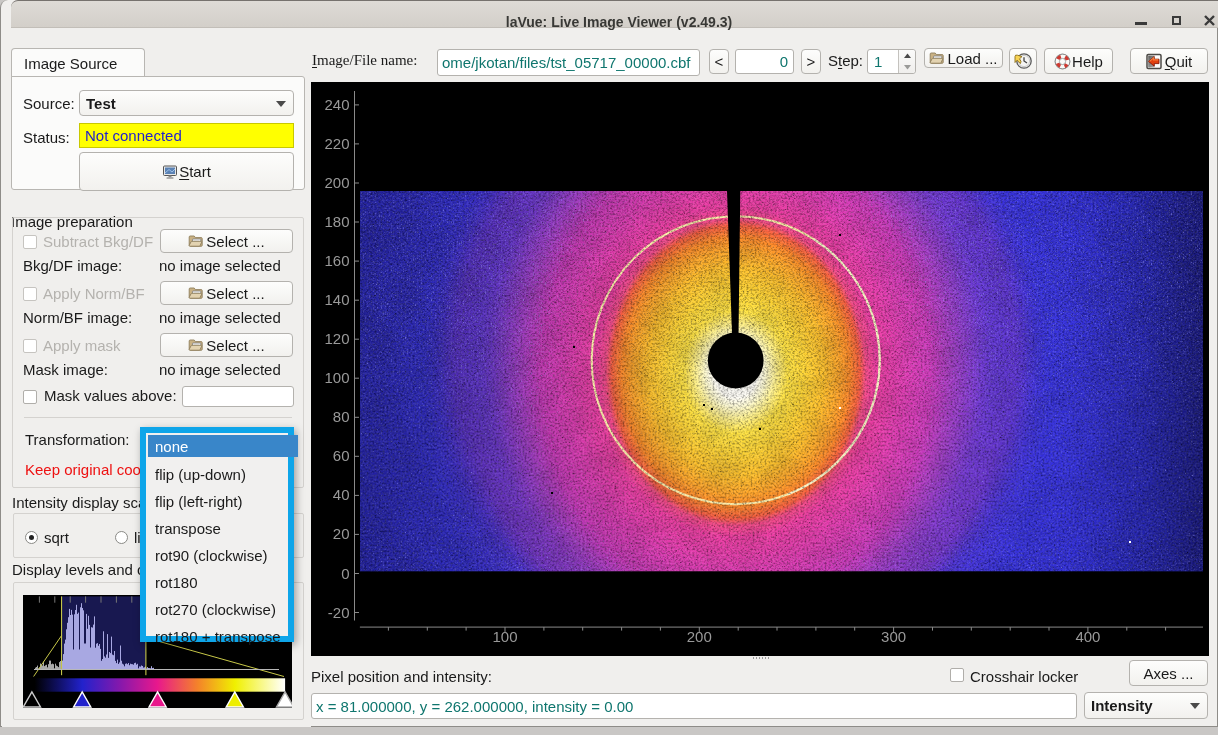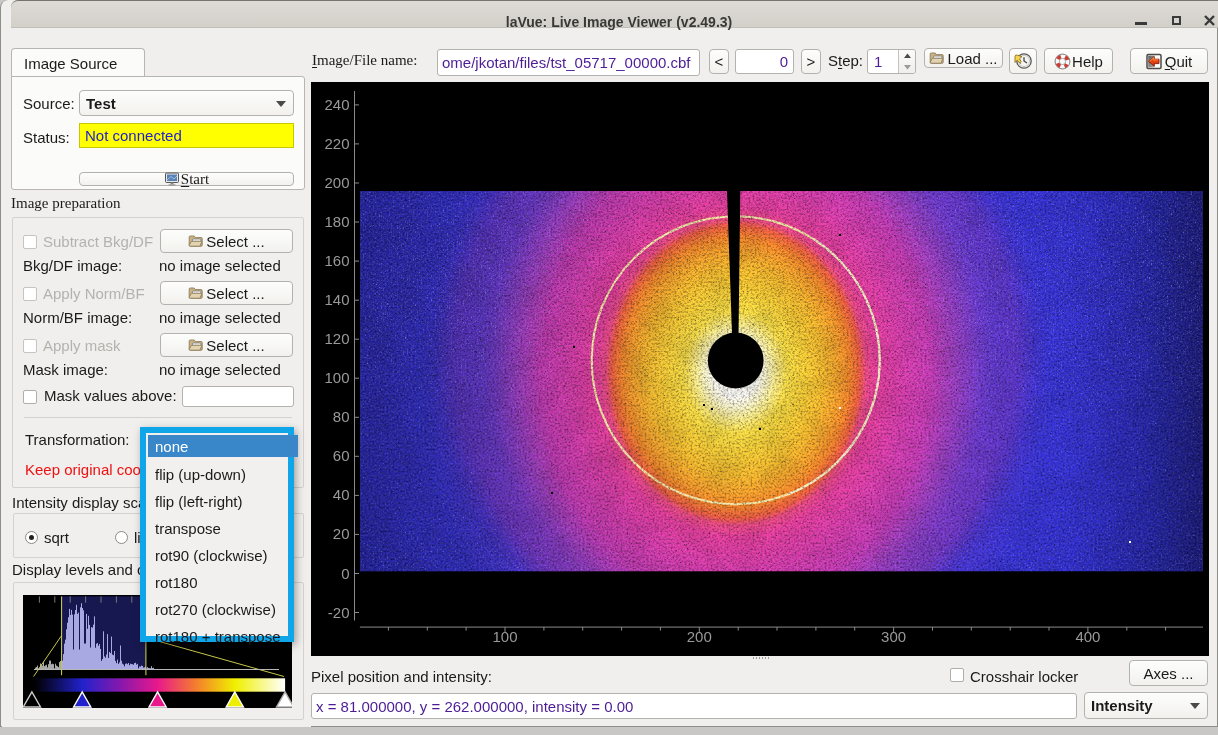--- a/index.html
+++ b/index.html
@@ -8,21 +8,21 @@
   border-left:1px solid #8e8c88; border-right:1px solid #8e8c88; border-bottom:1px solid #8e8c88;
   border-radius:8px 8px 0 0; }
 #titlebar { position:absolute; left:10px; top:0; width:1216px; height:28px;
   background:linear-gradient(#dedbd6,#d3cfc9); border-top:1px solid #76726e; border-bottom:1px solid #c2beb8;
   border-radius:7px 7px 0 0; }
 #title { position:absolute; left:0; top:13px; width:100%; text-align:center; font-weight:bold; color:#393936; font-size:14px; }
 .tbtn { position:absolute; top:0; height:38px; color:#3a3a3a; }
 
 .btn { position:absolute; background:linear-gradient(#fdfdfc,#f2f1ee); border:1px solid #b4b2ae; border-radius:4px;
   display:flex; align-items:center; justify-content:center; font-size:15px; color:#1a1a1a; }
-.inp { position:absolute; background:#ffffff; border:1px solid #b4b2ae; border-radius:3px; font-size:15px; color:#4c1d95; display:flex; align-items:center; }
+.inp { position:absolute; background:#ffffff; border:1px solid #b4b2ae; border-radius:3px; font-size:15px; color:#0f766e; display:flex; align-items:center; }
 .lbl { position:absolute; white-space:nowrap; font-size:15px; color:#1a1a1a; }
 .glbl { color:#b4b2ae; }
 .gbox { position:absolute; border:1px solid #d4d2cf; border-radius:2px; }
 .cb { position:absolute; width:14px; height:14px; background:#fff; border:1px solid #b0aeaa; border-radius:2px; }
 .cb.dis { border-color:#c6c4c0; }
 u { text-decoration:underline; text-underline-offset:2px; }
 </style></head>
 <body>
 <div id="win">
   <div id="titlebar">
@@ -41,32 +41,32 @@
   <div style="position:absolute;left:10px;top:76px;width:294px;height:114px;background:#fbfbfa;border:1px solid #b8b6b2;border-radius:0 3px 3px 3px;"></div>
   <div class="lbl" style="left:23px;top:55px;">Image Source</div>
 
   <div class="lbl" style="left:22px;top:95px;">Source:</div>
   <div class="btn" style="left:78px;top:90px;width:215px;height:26px;justify-content:flex-start;padding-left:6px;font-weight:bold;">Test</div>
   <svg style="position:absolute;left:274px;top:100px;" width="12" height="8">
       <path d="M1 1 L6 7 L11 1 Z" fill="#4a4a4a"></path>
     </svg>
   <div class="lbl" style="left:22px;top:129px;">Status:</div>
   <div style="position:absolute;left:78px;top:123px;width:215px;height:25px;background:#ffff00;border:1px solid #c8c800;color:#2222cc;font-size:15px;display:flex;align-items:center;padding-left:5px;">Not connected</div>
-  <div class="btn" style="left:78px;top:172px;width:215px;height:14px;font-family:Liberation Serif, serif;">
+  <div class="btn" style="left:78px;top:152px;width:215px;height:39px;">
     <svg width="16" height="16" viewBox="0 0 16 16" style="margin-right:1px;">
       <rect x="1.5" y="2" width="13" height="9.5" rx="1" fill="#e8e8e8" stroke="#555" stroke-width="1"></rect>
       <rect x="3" y="3.5" width="10" height="6.5" fill="#5b82b4"></rect>
       <path d="M3 9 L7 5.5 L10 8 L13 5" stroke="#9cc0e8" stroke-width="1" fill="none"></path>
       <rect x="6.5" y="11.5" width="3" height="1.8" fill="#888"></rect>
       <rect x="4.5" y="13.3" width="7" height="1.4" rx="0.5" fill="#999"></rect>
     </svg>
       <span><u>S</u>tart</span>
     </div>
 
-  <div class="lbl" style="left:10px;top:195px;font-family:Liberation Serif, serif;">Image preparation</div>
+  <div class="lbl" style="left:10px;top:213px;">Image preparation</div>
   <div class="gbox" style="left:11px;top:217px;width:292px;height:271px;"></div>
 
   <div class="cb dis" style="left:22px;top:235px;"></div>
   <div class="lbl glbl" style="left:42px;top:233px;">Subtract Bkg/DF</div>
   <div class="btn selbtn" style="left:159px;top:229px;width:133px;height:24px;"><svg width="16" height="16" viewBox="0 0 16 16" style="margin-right:2px;">
         <path d="M1.2 4 v8.3 a1 1 0 0 0 1 1 h11 a1 1 0 0 0 1 -1 V5.6 a1 1 0 0 0 -1 -1 H7.4 L6.2 3 H2.2 a1 1 0 0 0 -1 1 z" fill="#c9b183" stroke="#8f7f5c" stroke-width="0.9"></path>
         <rect x="4.6" y="6" width="8.2" height="4.6" rx="0.4" fill="#fdfdfd" stroke="#777" stroke-width="0.8"></rect>
         <line x1="5.8" y1="8.2" x2="11.4" y2="8.2" stroke="#999" stroke-width="0.8"></line>
         <path d="M1.2 12.3 L3 8.9 a1 1 0 0 1 0.9 -0.6 H13.2 a0.55 0.55 0 0 1 0.5 0.8 L12.1 12.6 a1 1 0 0 1 -0.9 0.6 H2.2 a1 1 0 0 1 -1 -0.9 z" fill="#e3d3b0" stroke="#8f7f5c" stroke-width="0.9"></path>
       </svg>Select ...</div>

